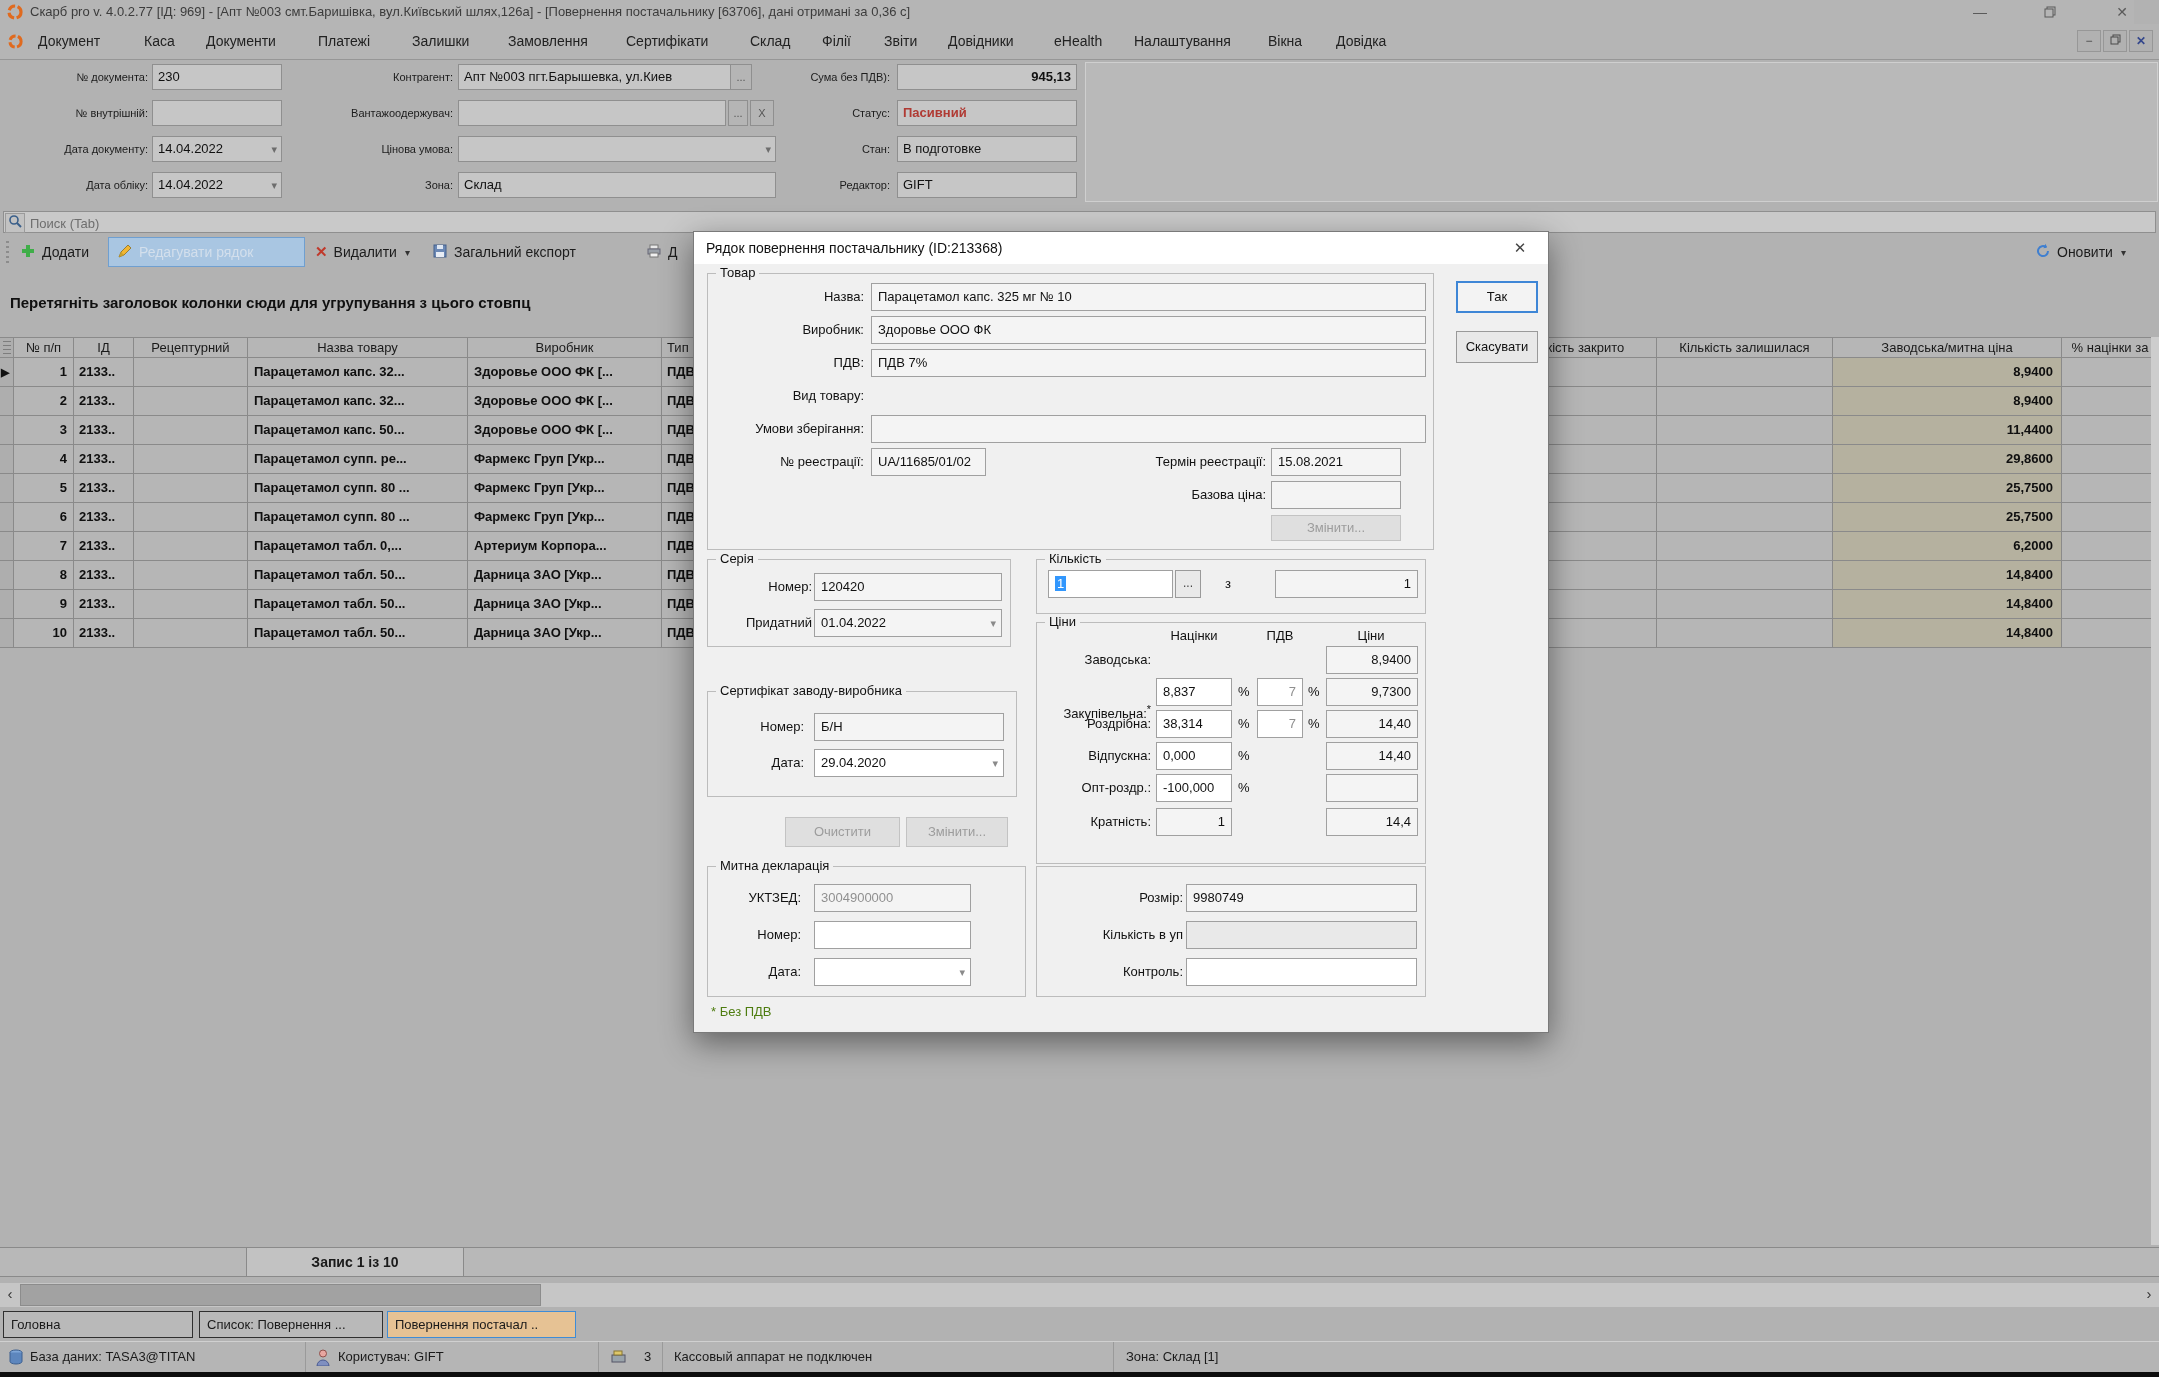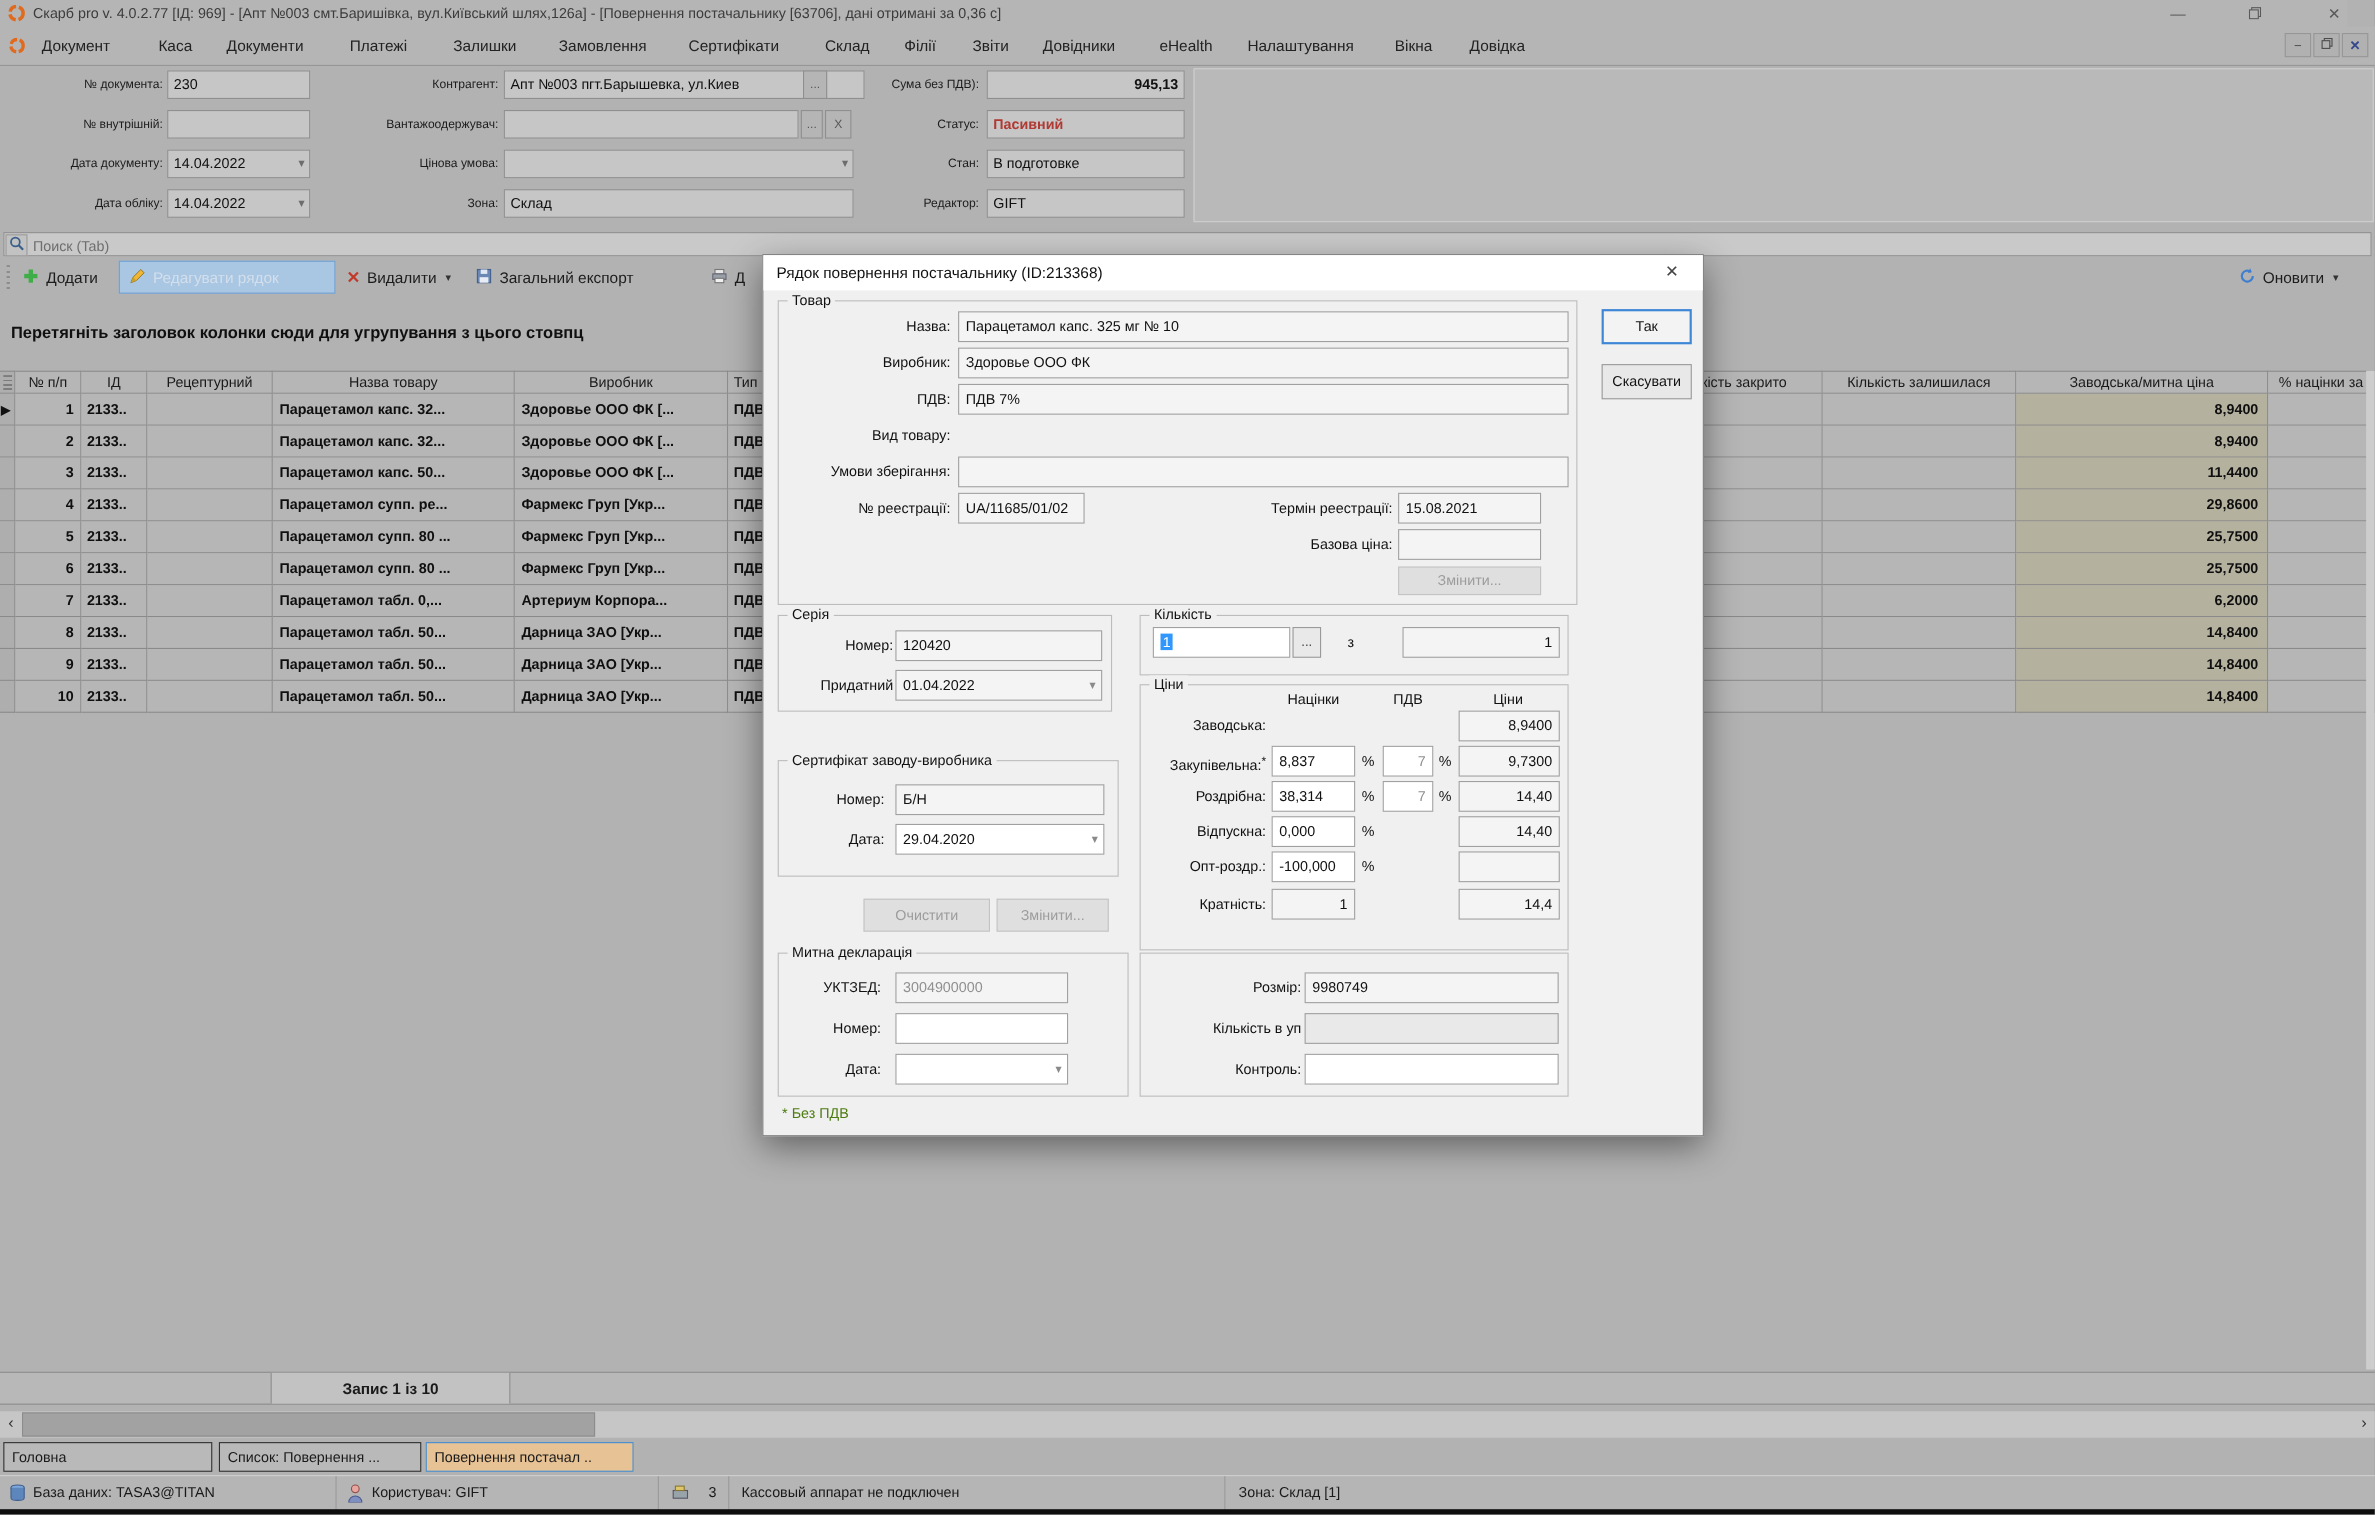--- a/index.html
+++ b/index.html
@@ -155,21 +155,21 @@
     <span class="lbl" style="left:8px;top:64px;width:140px;">№ документа:</span>
     <div class="fld" style="left:152px;top:64px;width:130px;">230</div>
     <span class="lbl" style="left:8px;top:100px;width:140px;">№ внутрішній:</span>
     <div class="fld" style="left:152px;top:100px;width:130px;"></div>
     <span class="lbl" style="left:8px;top:136px;width:140px;">Дата документу:</span>
     <div class="fld" style="left:152px;top:136px;width:130px;"><span>14.04.2022</span><span class="dd">▾</span></div>
     <span class="lbl" style="left:8px;top:172px;width:140px;">Дата обліку:</span>
     <div class="fld" style="left:152px;top:172px;width:130px;"><span>14.04.2022</span><span class="dd">▾</span></div>
 
     <span class="lbl" style="left:295px;top:64px;width:158px;">Контрагент:</span>
-    <div class="fld" style="left:458px;top:64px;width:328px;">Апт №003 пгт.Барышевка, ул.Киев</div>
+    <div class="fld" style="left:458px;top:64px;width:292px;">Апт №003 пгт.Барышевка, ул.Киев</div>
     <div class="smallbtn" style="left:730px;top:64px;width:22px;">...</div>
     <span class="lbl" style="left:295px;top:100px;width:158px;">Вантажоодержувач:</span>
     <div class="fld" style="left:458px;top:100px;width:268px;"></div>
     <div class="smallbtn" style="left:728px;top:100px;width:20px;">...</div>
     <div class="smallbtn" style="left:750px;top:100px;width:24px;">X</div>
     <span class="lbl" style="left:295px;top:136px;width:158px;">Цінова умова:</span>
     <div class="fld" style="left:458px;top:136px;width:318px;">
         <span class="dd">▾</span>
       </div>
     <span class="lbl" style="left:295px;top:172px;width:158px;">Зона:</span>
@@ -500,21 +500,21 @@
     <div class="group" style="left:342px;top:390px;width:390px;height:242px;">
       <span class="glabel">Ціни</span>
     </div>
     <span class="phead" style="left:462px;top:396px;width:76px;">Націнки</span>
     <span class="phead" style="left:560px;top:396px;width:52px;">ПДВ</span>
     <span class="phead" style="left:630px;top:396px;width:94px;">Ціни</span>
 
     <span class="dlbl" style="left:347px;top:414px;width:110px;">Заводська:</span>
     <div class="dfld right" style="left:632px;top:414px;width:92px;">8,9400</div>
 
-    <span class="dlbl" style="left:347px;top:446px;width:110px;"><span>Закупівельна:</span><sup>*</sup></span>
+    <span class="dlbl" style="left:347px;top:463px;width:110px;"><span>Закупівельна:</span><sup>*</sup></span>
     <div class="dfld white" style="left:462px;top:446px;width:76px;">8,837</div>
     <span class="pct" style="left:544px;top:446px;">%</span>
     <div class="dfld white right graytext" style="left:563px;top:446px;width:46px;">7</div>
     <span class="pct" style="left:614px;top:446px;">%</span>
     <div class="dfld right" style="left:632px;top:446px;width:92px;">9,7300</div>
 
     <span class="dlbl" style="left:347px;top:478px;width:110px;">Роздрібна:</span>
     <div class="dfld white" style="left:462px;top:478px;width:76px;">38,314</div>
     <span class="pct" style="left:544px;top:478px;">%</span>
     <div class="dfld white right graytext" style="left:563px;top:478px;width:46px;">7</div>

